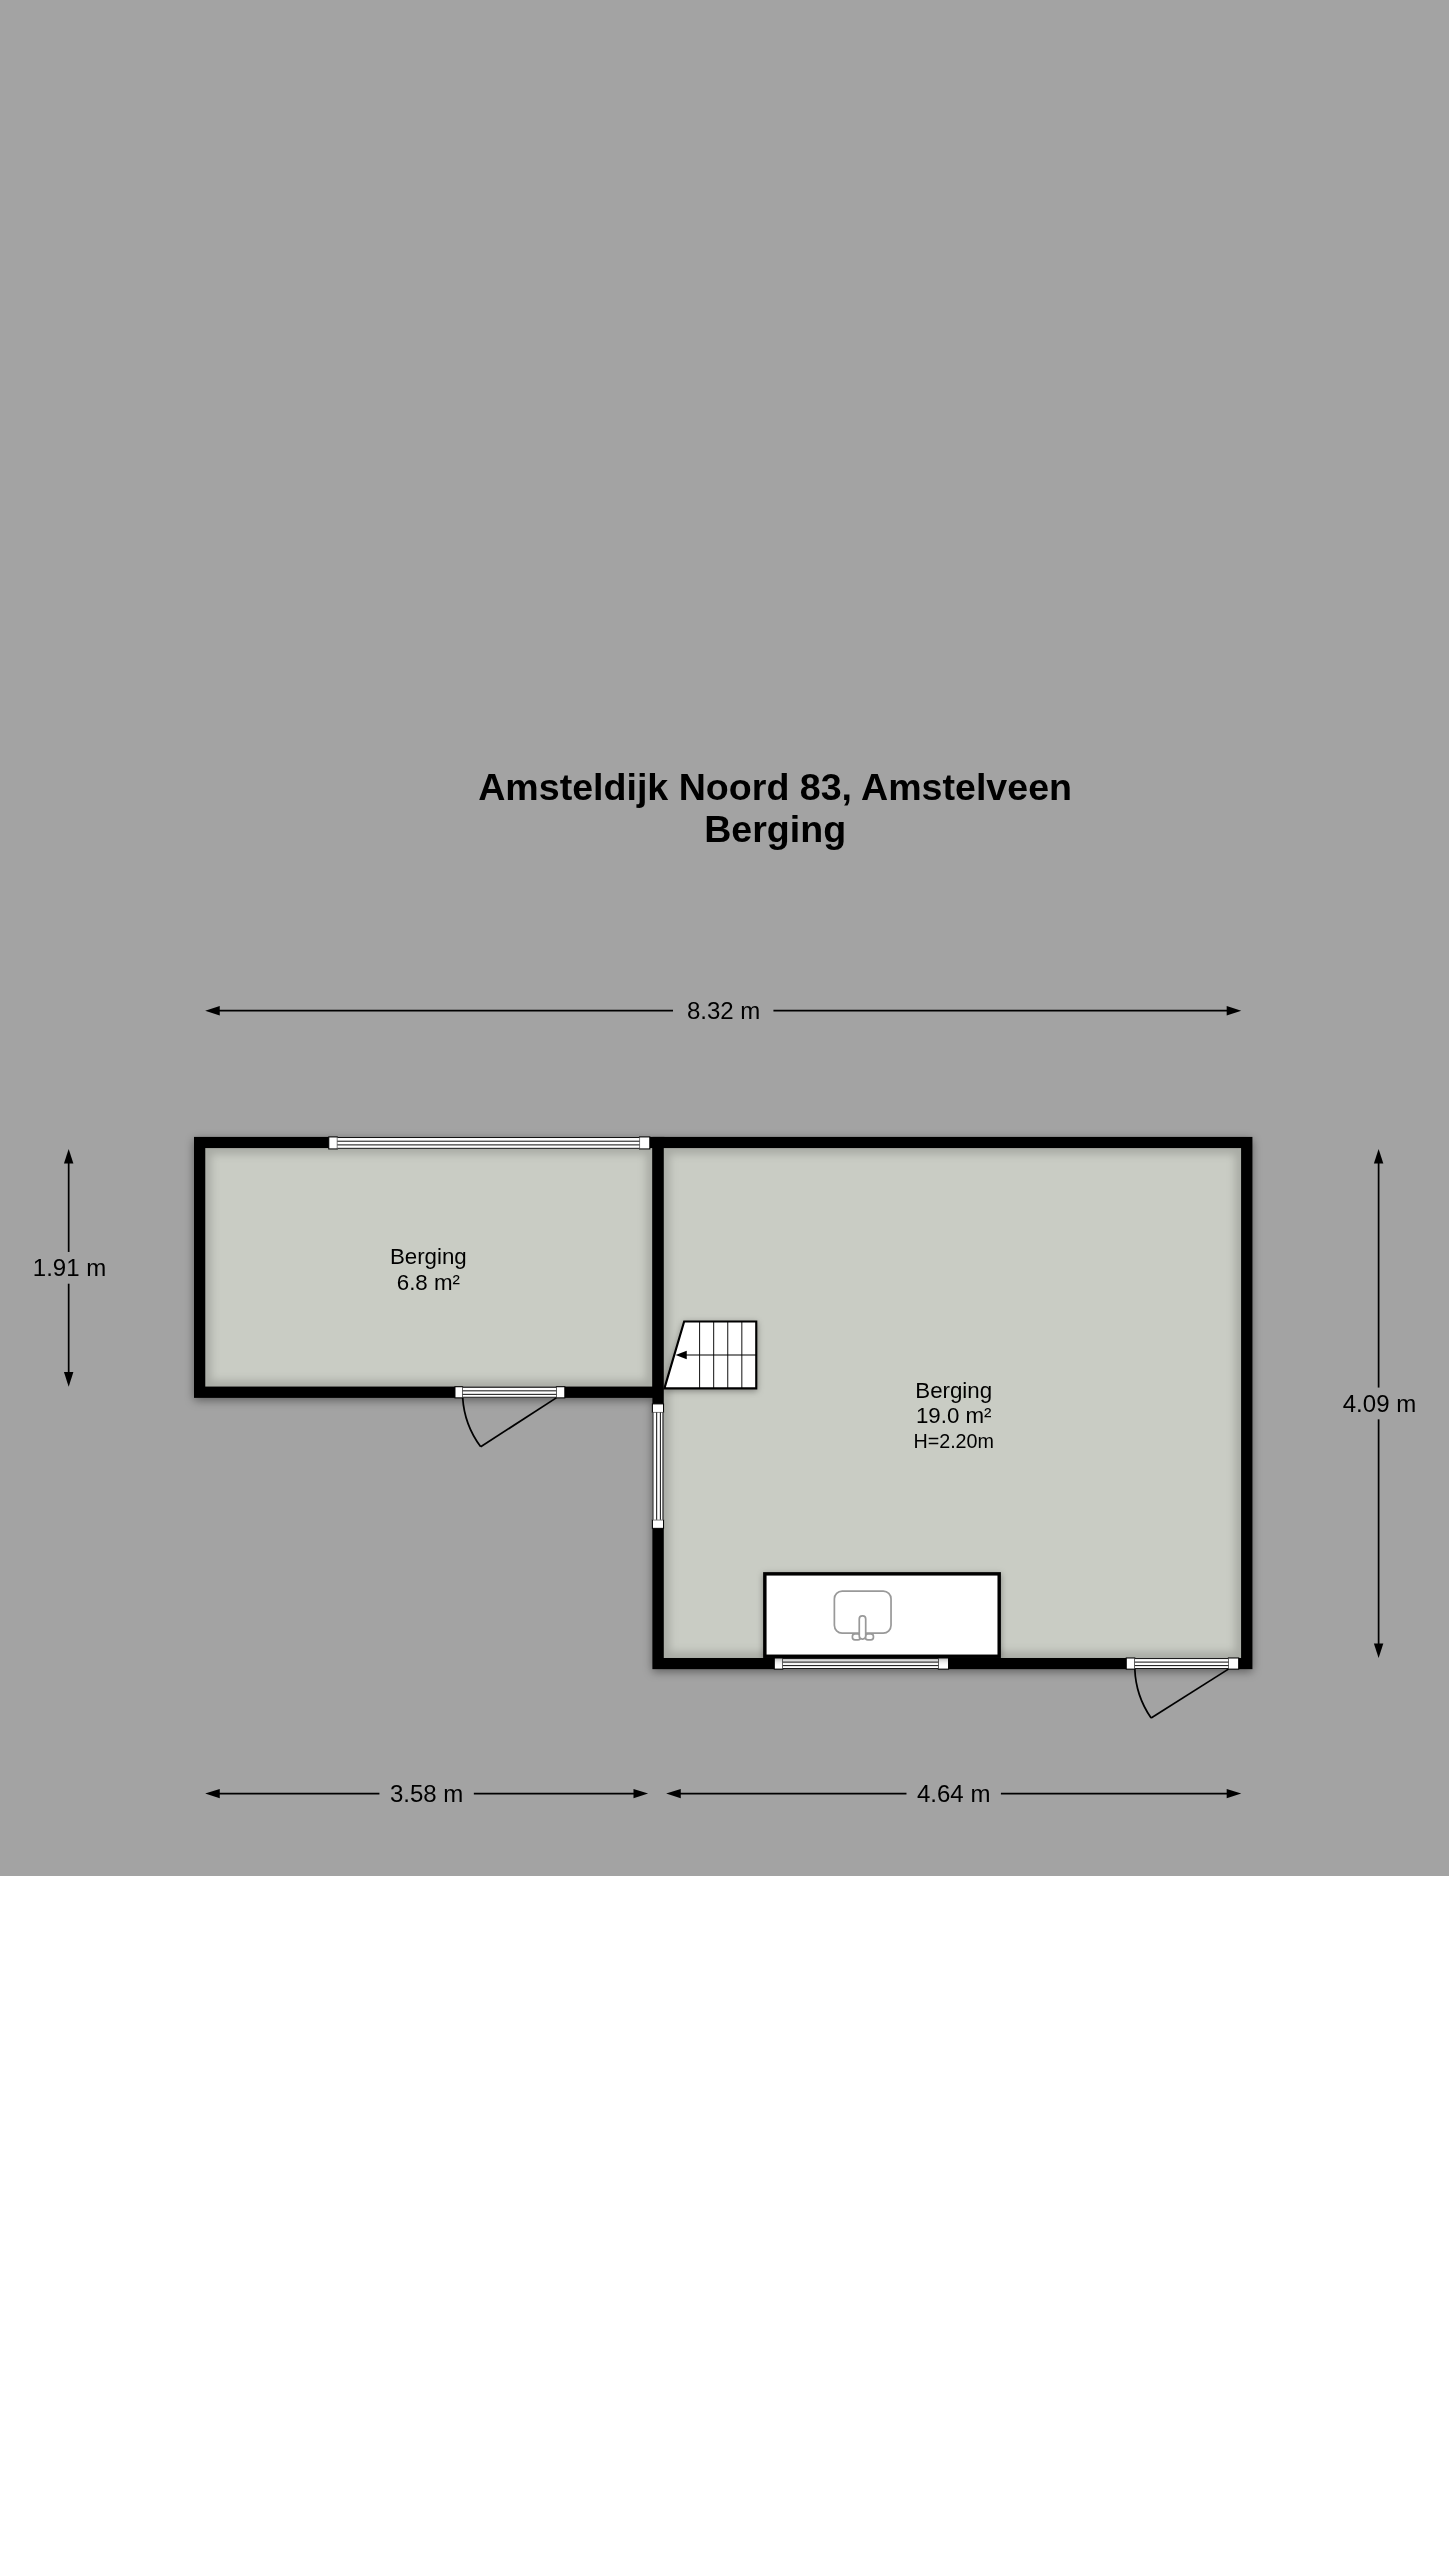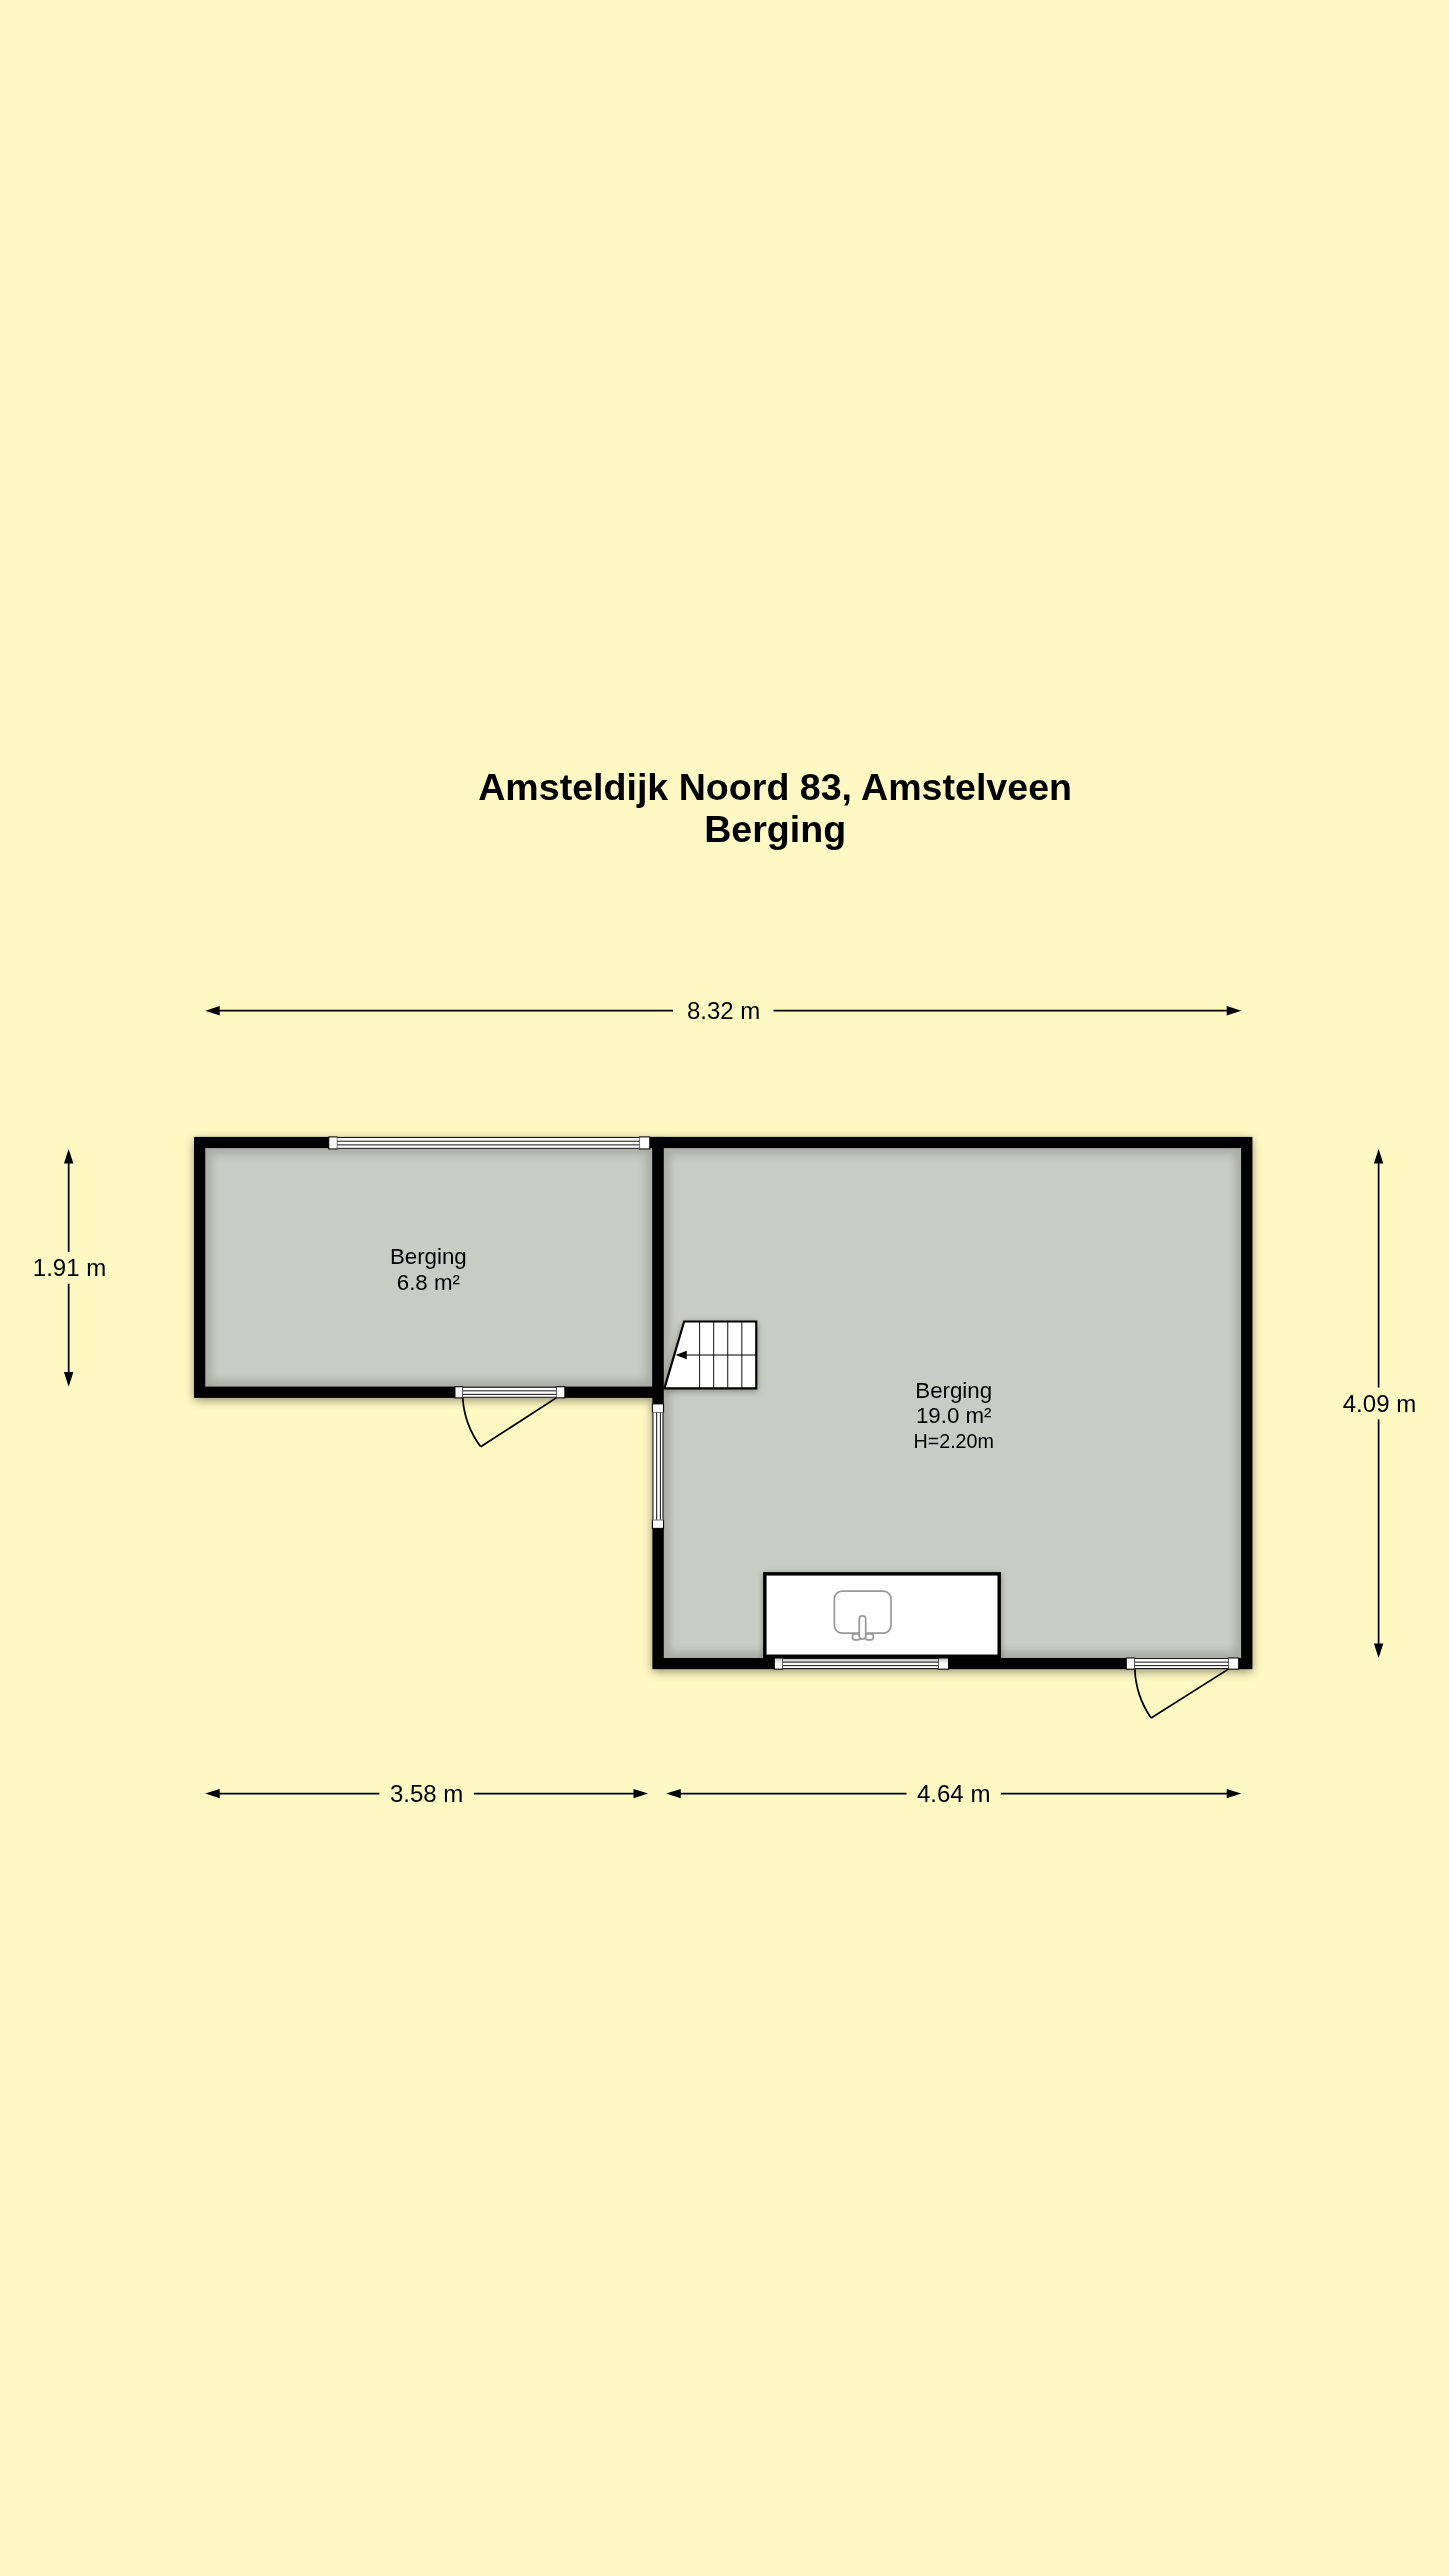--- a/index.html
+++ b/index.html
@@ -1,16 +1,16 @@
 <!DOCTYPE html>
 <html style="font-size:13.7px"><head>
 <meta charset="utf-8">
 <style>
   html,body{margin:0;padding:0;background:#ffffff;}
-  .page{position:relative;width:1449px;height:2576px;background:#fef9c3;overflow:hidden;
+  .page{position:relative;width:1449px;height:1876px;background:#a3a3a3;overflow:hidden;
         font-family:"Liberation Sans", sans-serif;}
   svg text{font-family:"Liberation Sans", sans-serif;fill:#000;}
 </style>
 </head>
 <body>
 <div class="page">
 <svg width="1449" height="2576" viewBox="0 0 1688 3000" xmlns="http://www.w3.org/2000/svg">
   <defs>
     <filter id="softsh" x="-20%" y="-20%" width="140%" height="140%">
       <feDropShadow dx="0" dy="3" stdDeviation="5.5" flood-color="#000000" flood-opacity="0.42"></feDropShadow>

